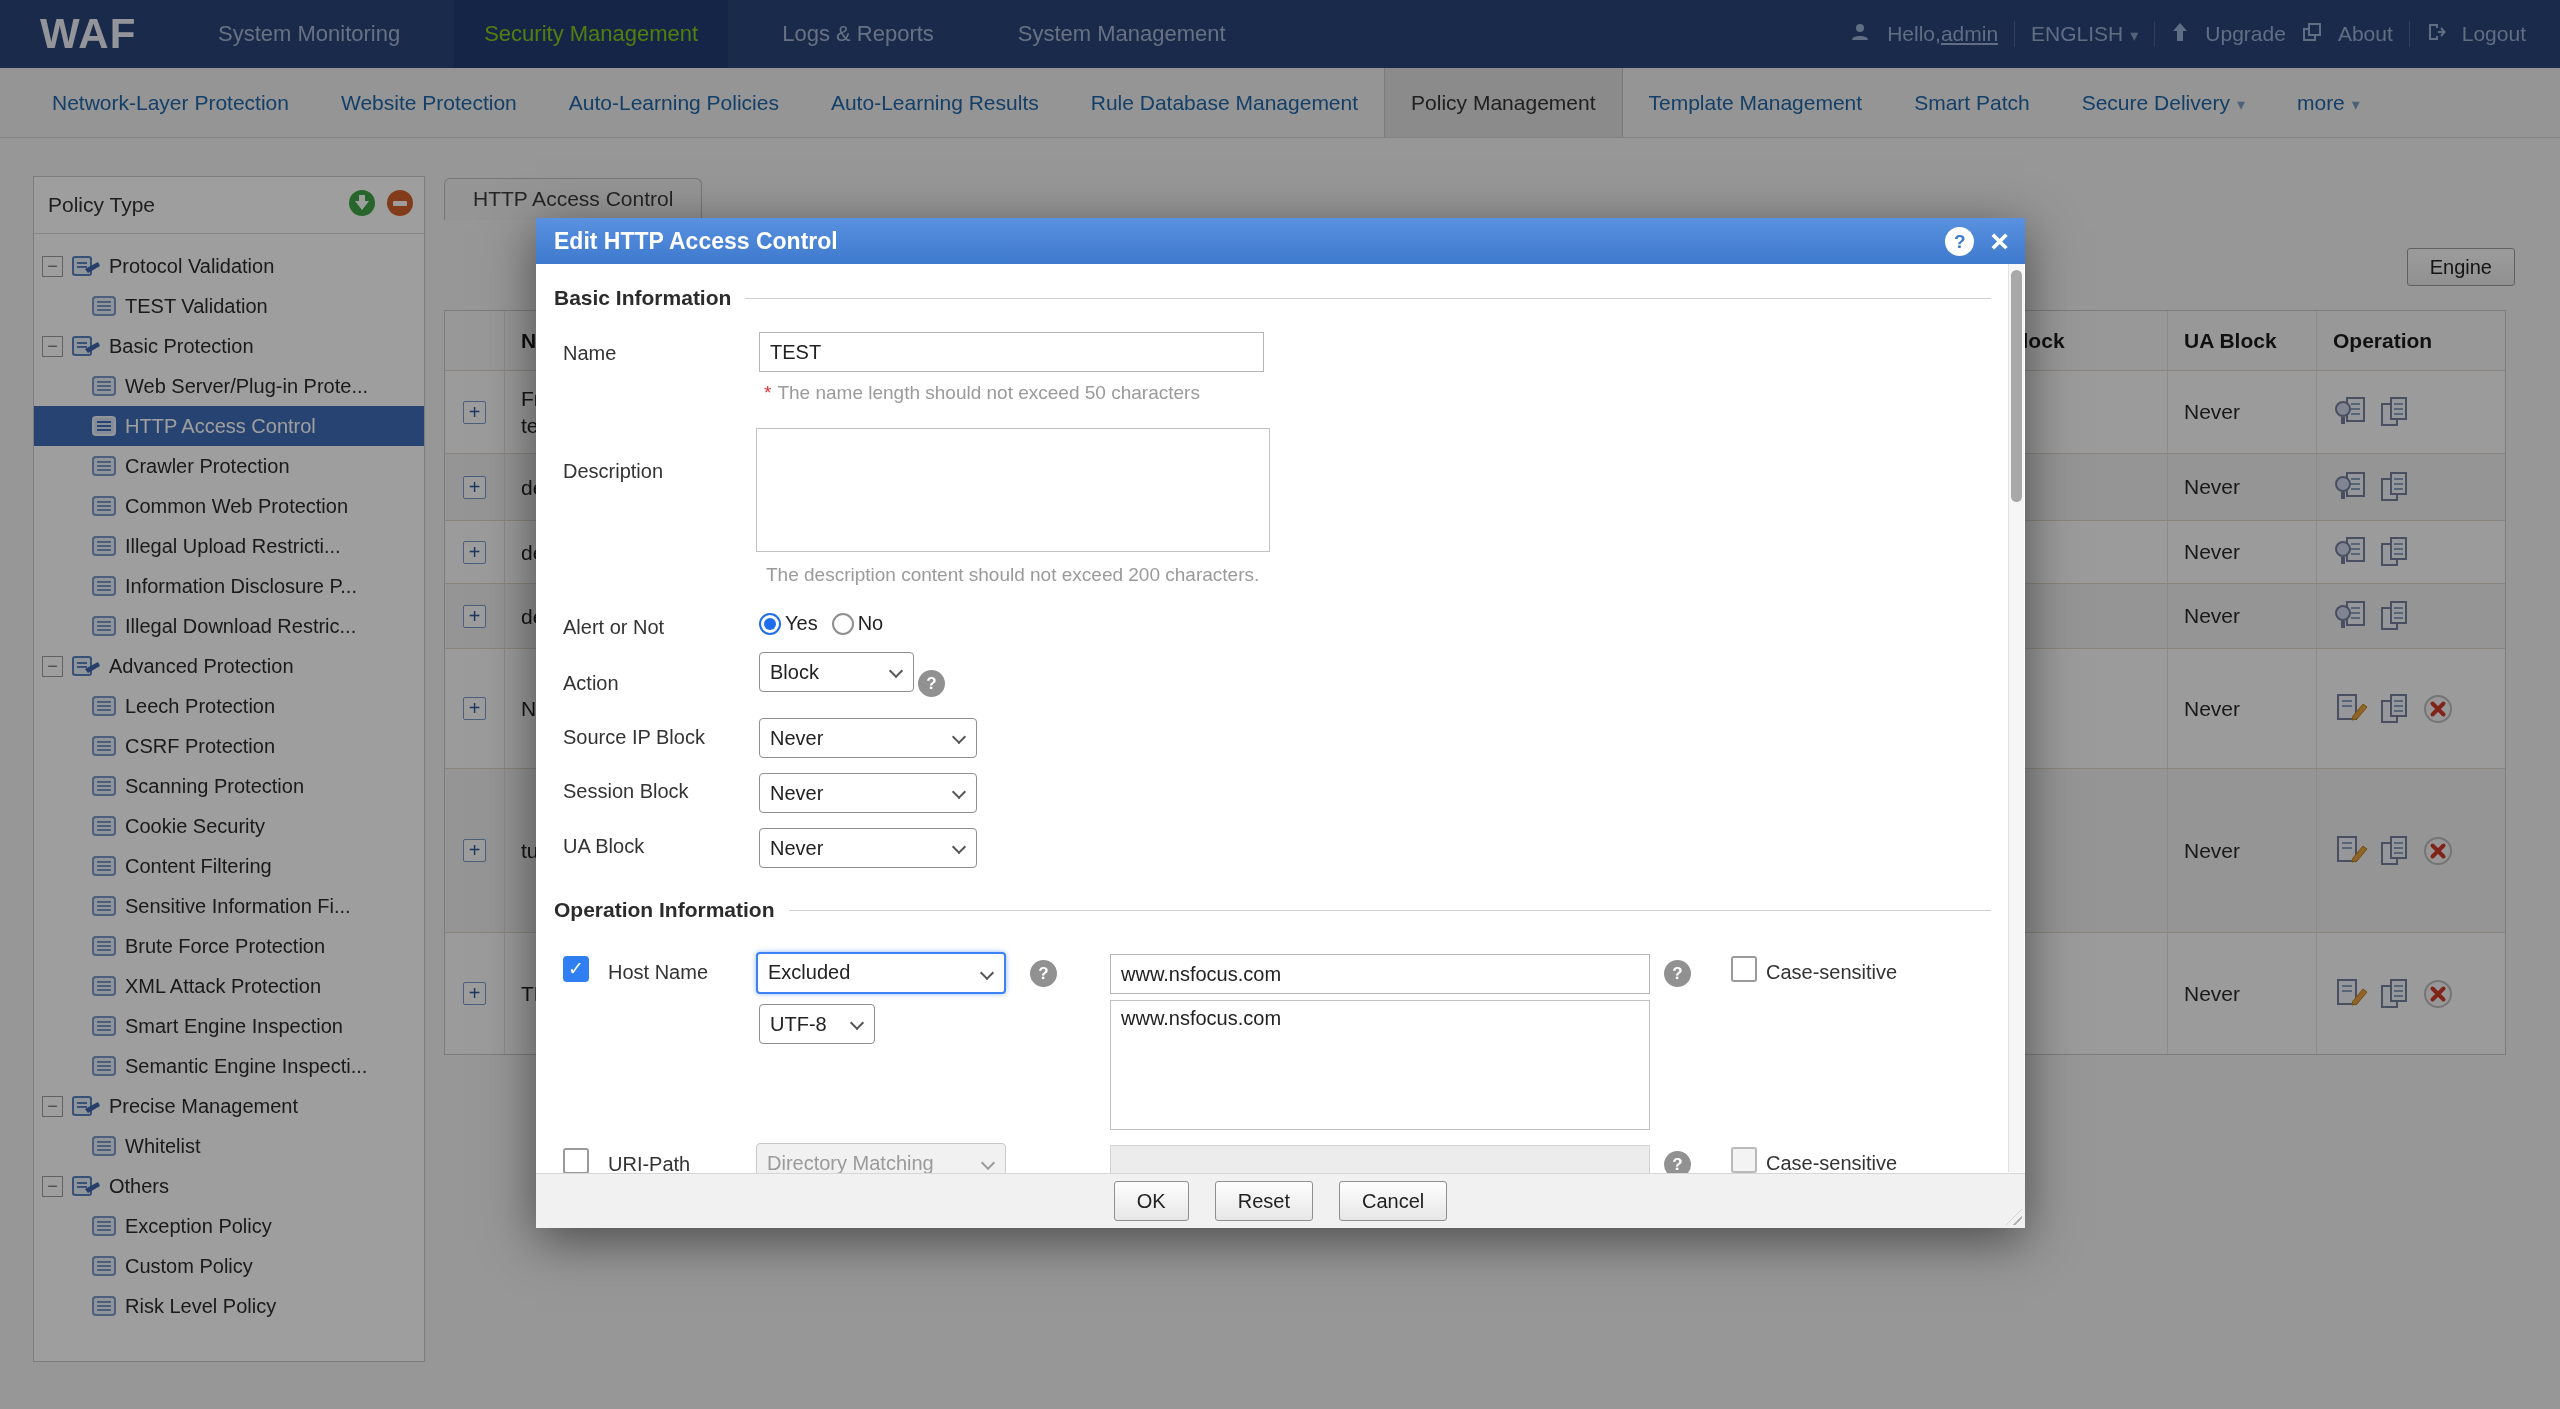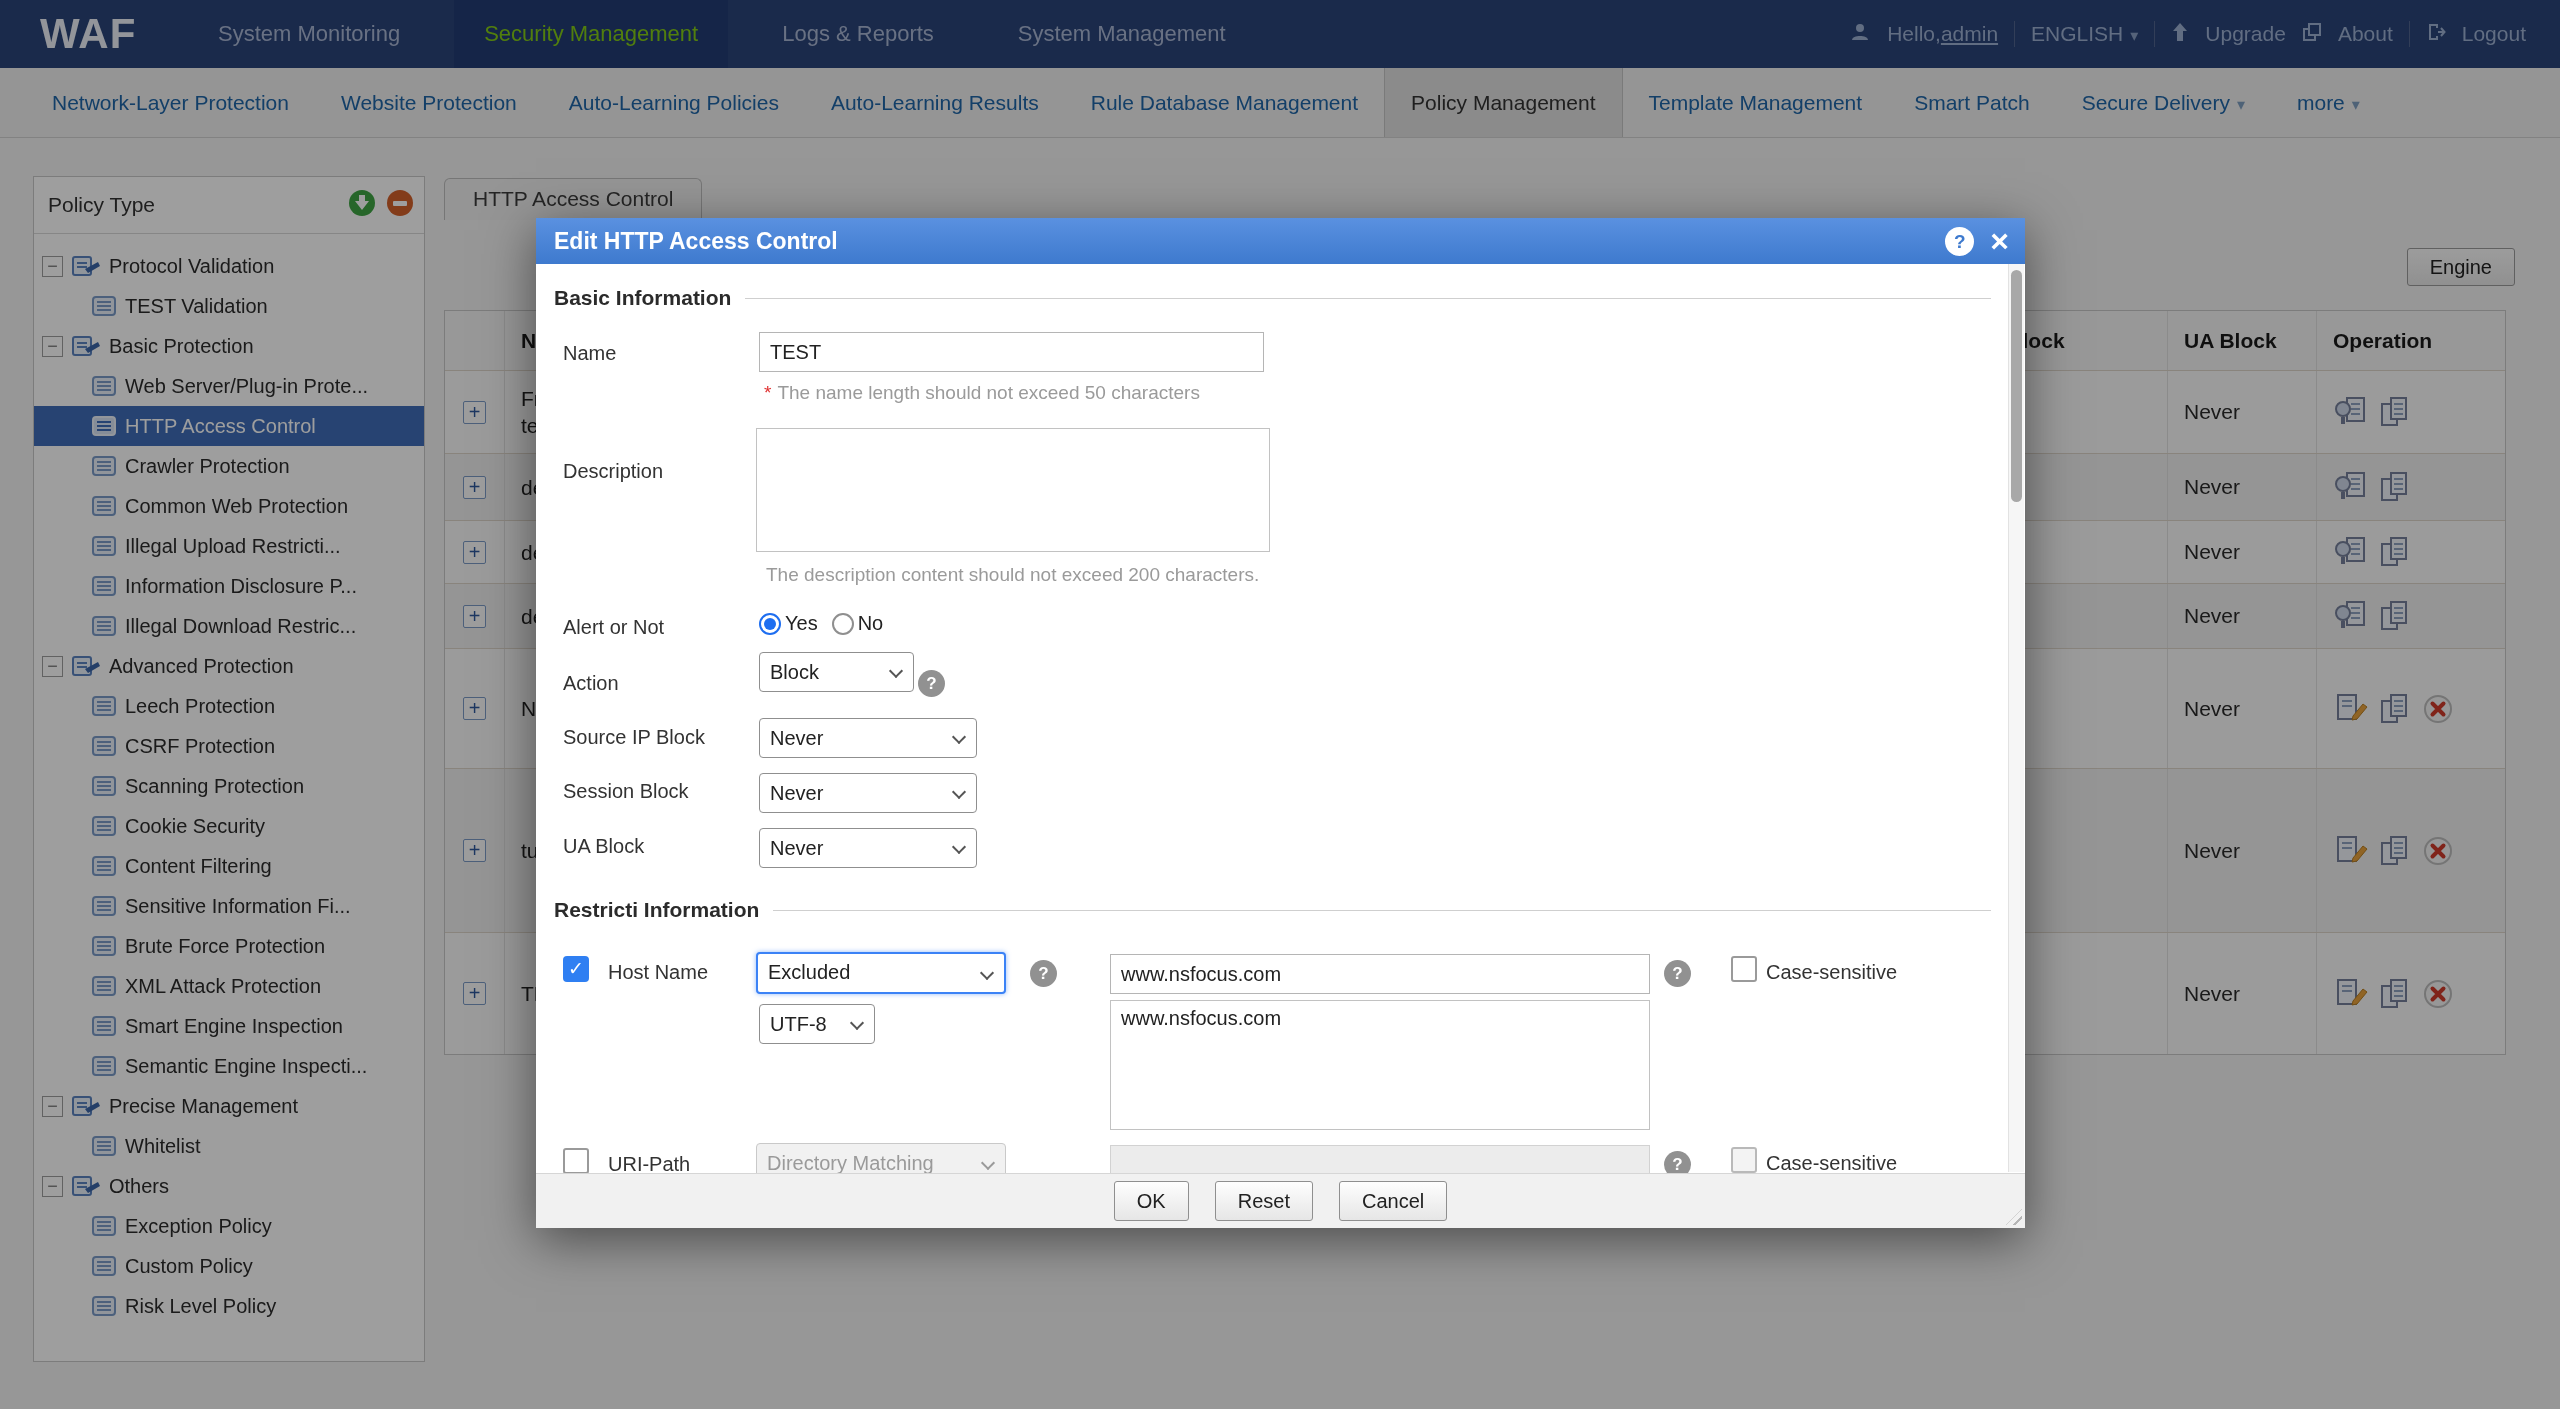--- a/index.html
+++ b/index.html
@@ -771,21 +771,21 @@
       <div class="mlabel" style="left:27px; top:462px;">Source IP Block</div>
       <div class="sel" style="left:223px; top:454px; width:218px;"><span>Never</span><span class="chev"></span></div>
 
       <div class="mlabel" style="left:27px; top:516px;">Session Block</div>
       <div class="sel" style="left:223px; top:509px; width:218px;"><span>Never</span><span class="chev"></span></div>
 
       <div class="mlabel" style="left:27px; top:571px;">UA Block</div>
       <div class="sel" style="left:223px; top:564px; width:218px;"><span>Never</span><span class="chev"></span></div>
 
       <div class="msec" style="top:634px;">
-        <span>Restricti Information</span>
+        <span>Operation Information</span>
           <span class="rule"></span>
       </div>
 
       <span class="cb on" style="left:27px; top:692px;">✓</span>
       <div class="mlabel" style="left:72px; top:697px;">Host Name</div>
       <div class="sel focus" style="left:220px; top:688px; width:250px; height:42px;"><span>Excluded</span><span class="chev" style="top:14px;"></span></div>
       <div class="qicon" style="left:494px; top:696px;">?</div>
       <input class="txt" style="left: 574px; top: 690px; width: 540px;" value="www.nsfocus.com">
       <div class="qicon" style="left:1128px; top:696px;">?</div>
       <span class="cb off" style="left:1195px; top:692px;"></span>

